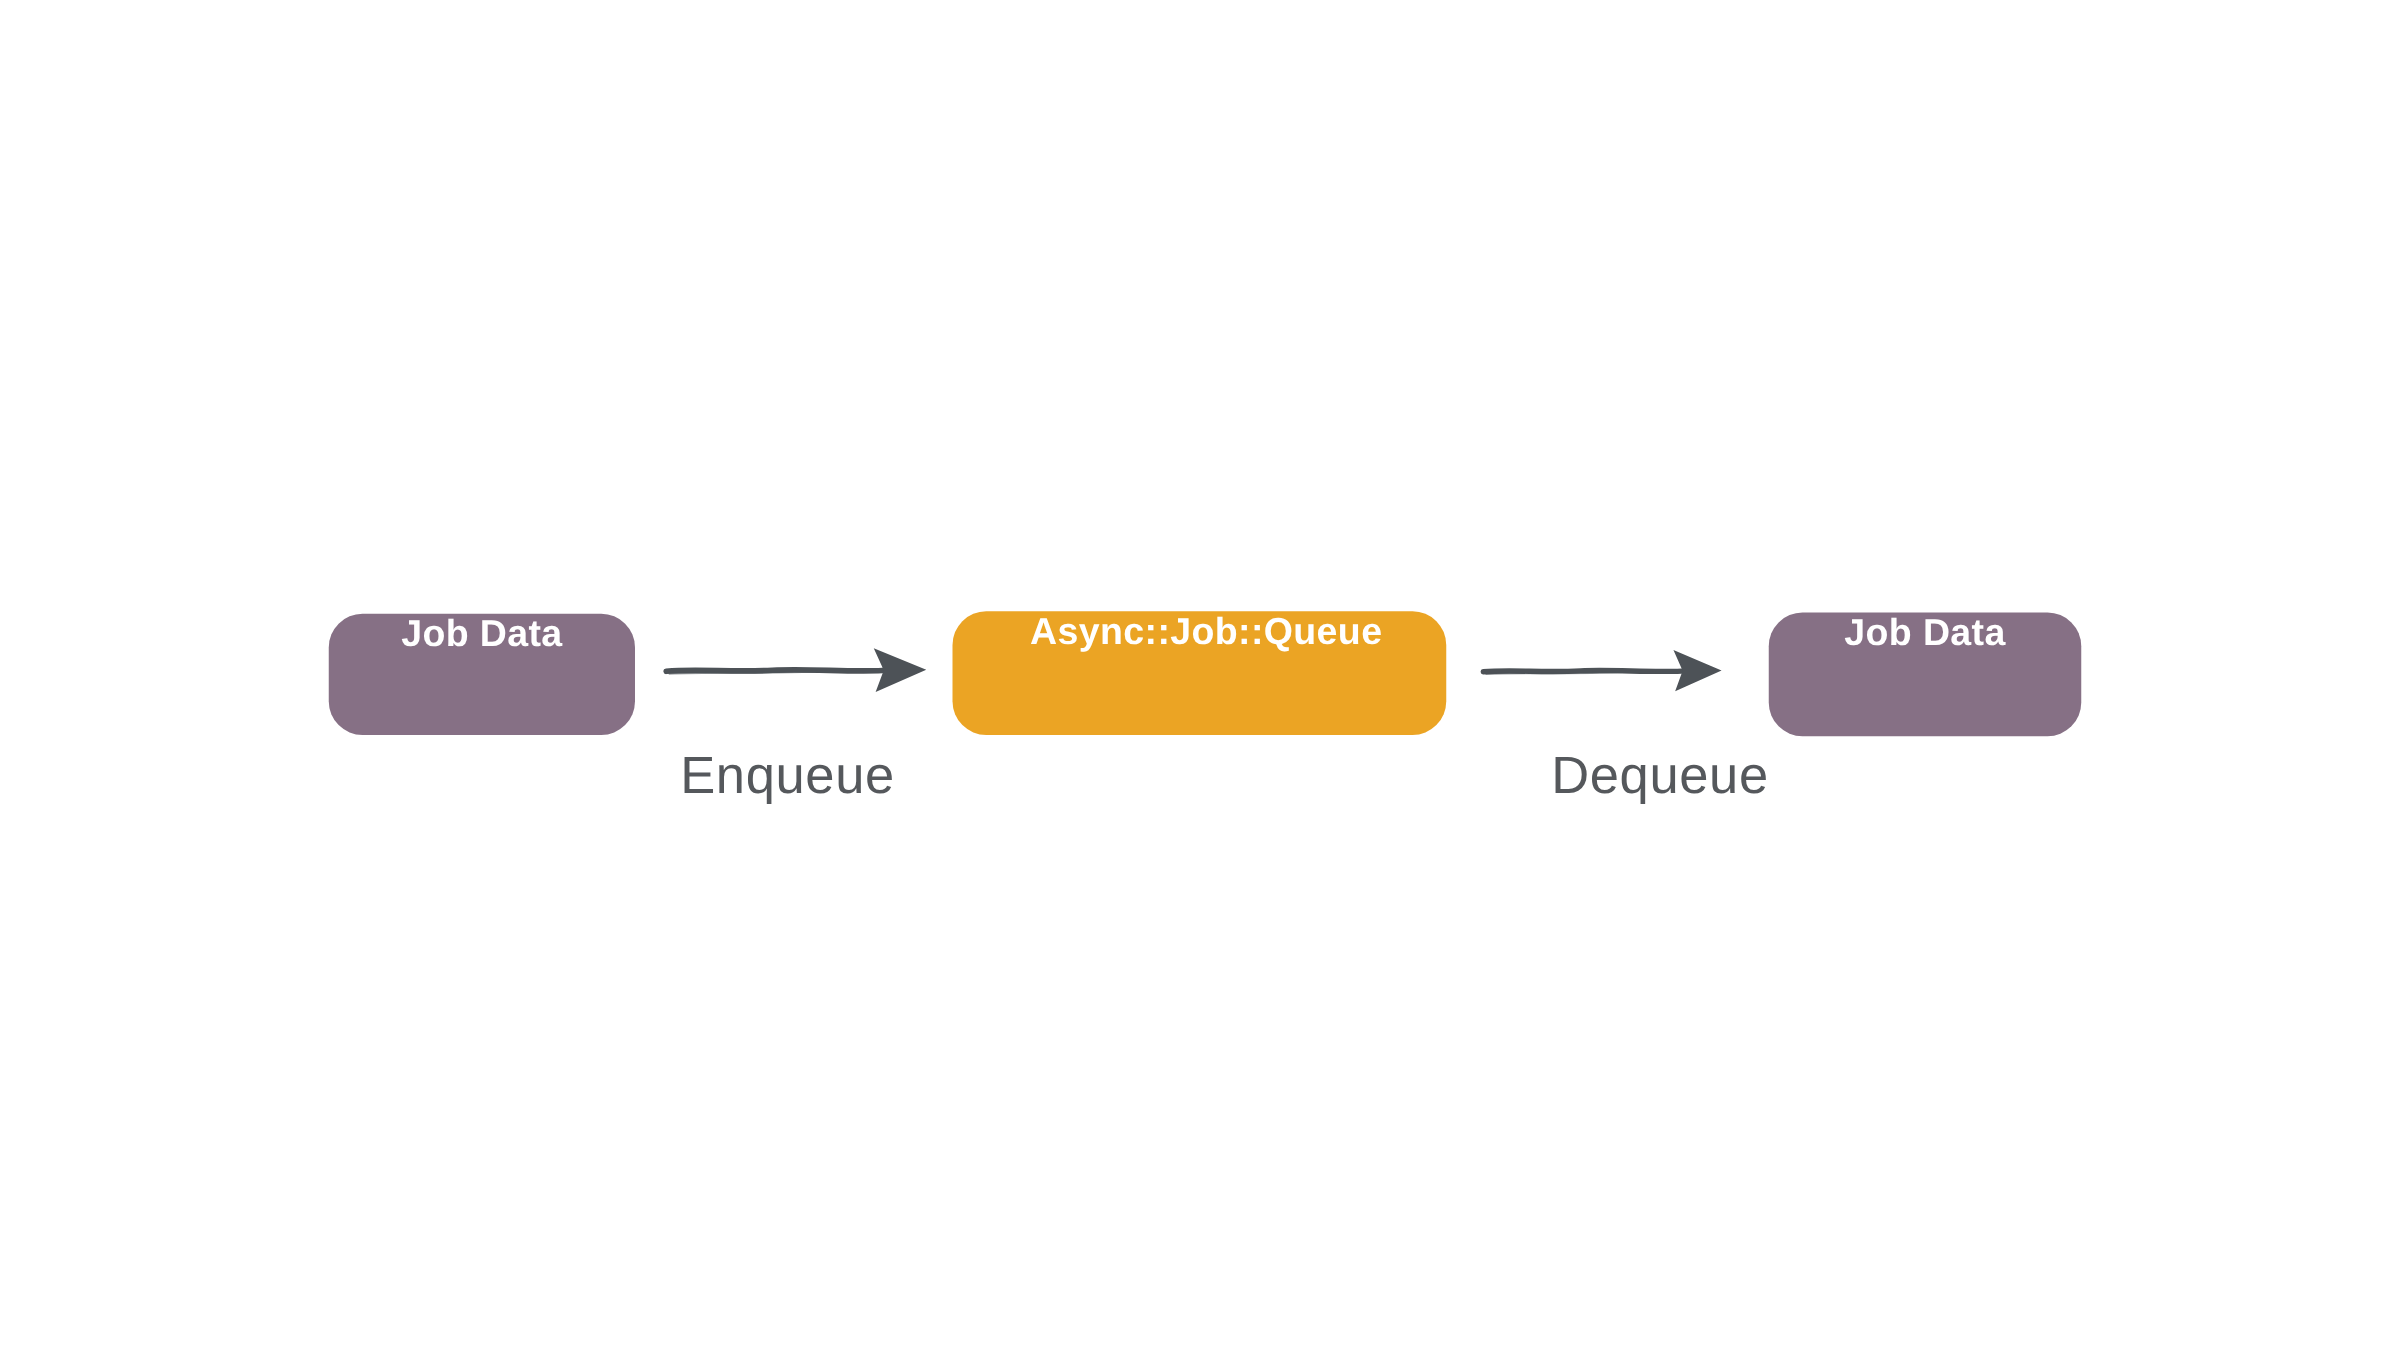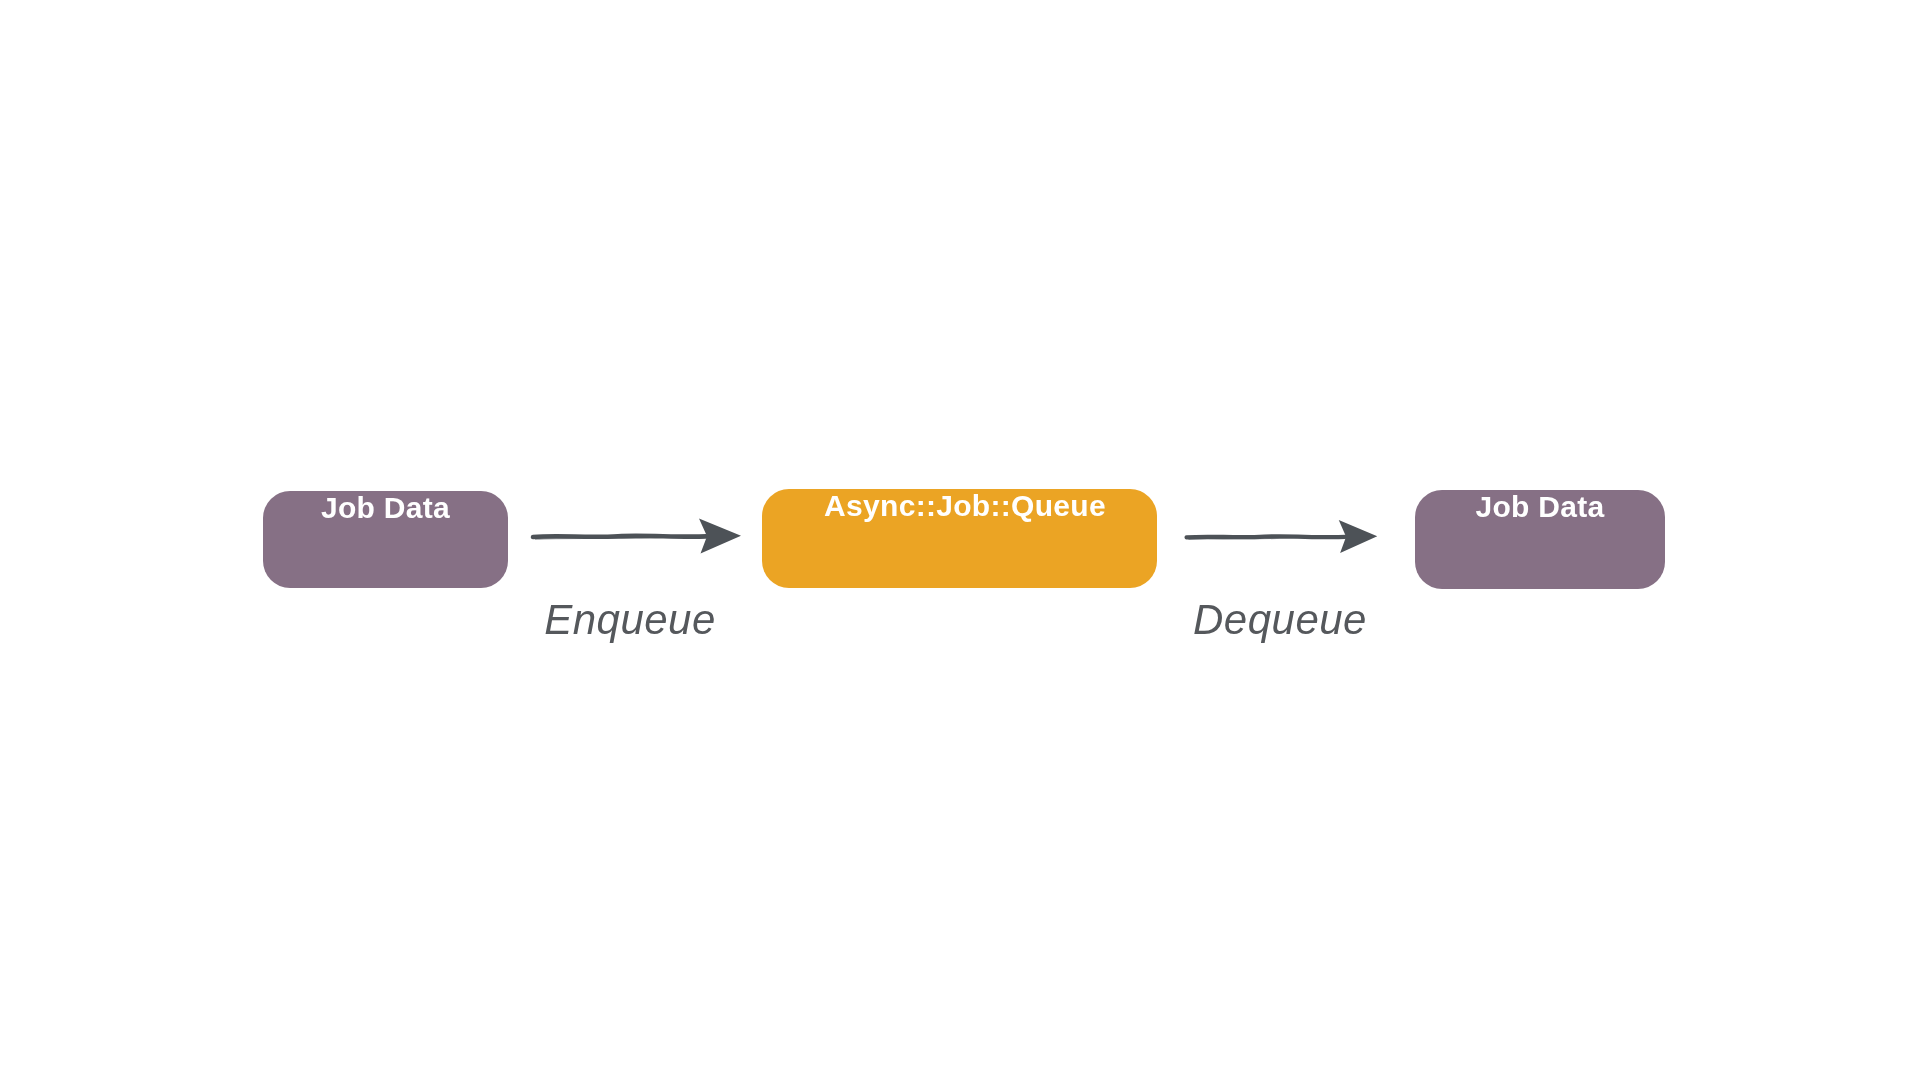--- a/index.html
+++ b/index.html
@@ -62,24 +62,23 @@
   .arrow-head { fill: var(--arrow); }
   .edge-label {
     position: absolute;
     width: 250px;
     text-align: center;
     font-size: 42px;
     font-weight: 300;
     color: var(--label-text);
     letter-spacing: 0.5px;
     white-space: nowrap;
-    font-style: italic;
   }
   #label-enqueue { left: 505px;  top: 596px; }
-  #label-dequeue { left: 1155px; top: 596px; }
+  #label-dequeue { left: 1203px; top: 596px; }
 </style>
 </head>
 <body>
 
 <div class="canvas">
 
   <div class="node node--purple" id="node-left">
     <span>Job Data</span>
   </div>
 

